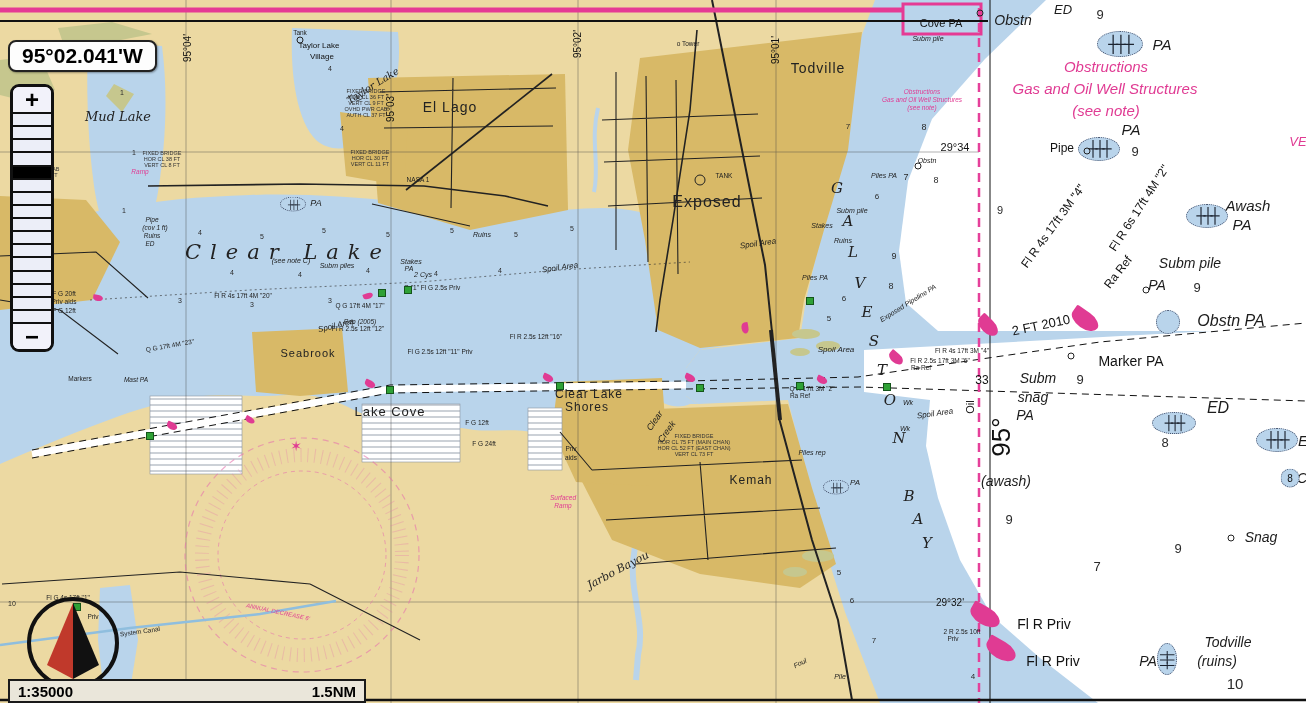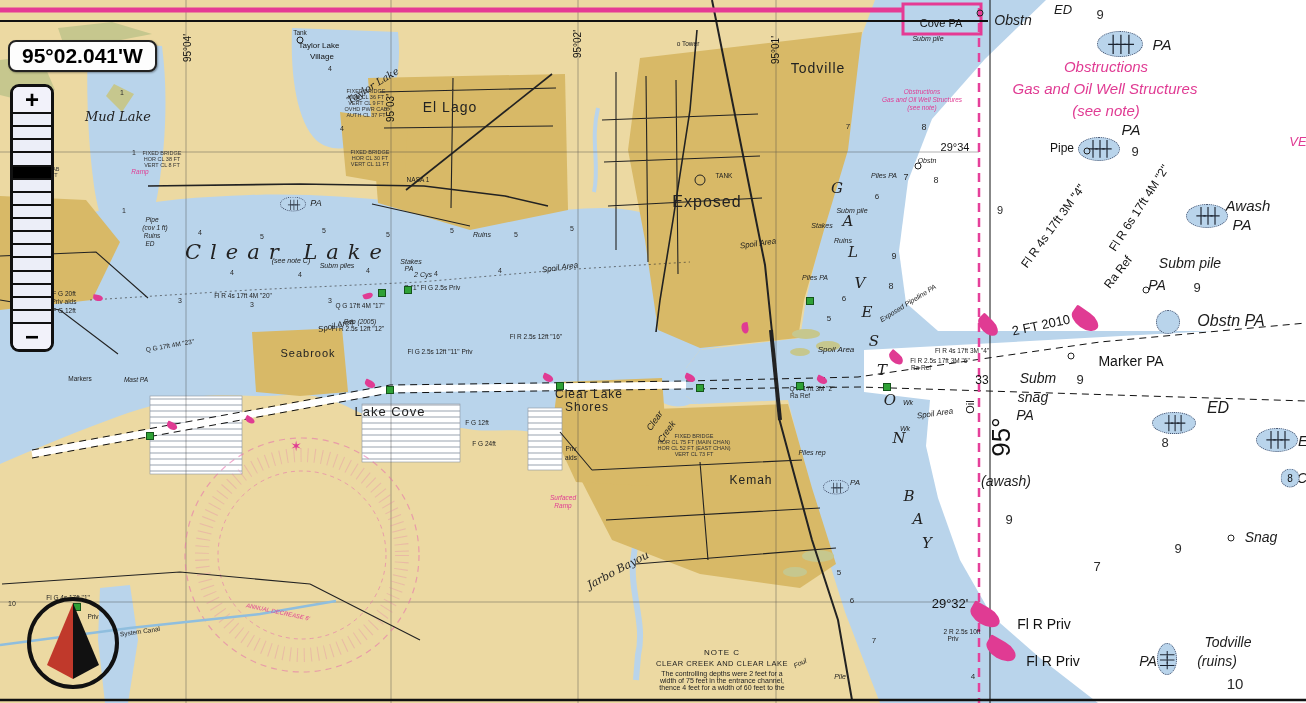--- a/index.html
+++ b/index.html
@@ -236,21 +236,21 @@
       <span class="lb it" style="left: 1217px; top: 661px; font-size: 14px; transform: translate(-50%, -50%) rotate(0deg);">(ruins)</span>
       <span class="lb dep" style="left: 1235px; top: 683px; font-size: 15px; transform: translate(-50%, -50%) rotate(0deg);">10</span>
       <span class="lb nt" style="left: 962px; top: 632px; transform: translate(-50%, -50%) rotate(0deg);">2 R 2.5s 10ft</span>
       <span class="lb nt" style="left: 953px; top: 639px; transform: translate(-50%, -50%) rotate(0deg);">Priv</span>
       <span class="lb dep" style="left: 973px; top: 677px; font-size: 8px; transform: translate(-50%, -50%) rotate(0deg);">4</span>
       <span class="lb gr" style="left: 188px; top: 48px; transform: translate(-50%, -50%) rotate(-90deg);">95°04'</span>
       <span class="lb gr" style="left: 391px; top: 108px; transform: translate(-50%, -50%) rotate(-90deg);">95°03'</span>
       <span class="lb gr" style="left: 578px; top: 44px; transform: translate(-50%, -50%) rotate(-90deg);">95°02'</span>
       <span class="lb gr" style="left: 776px; top: 50px; transform: translate(-50%, -50%) rotate(-90deg);">95°01'</span>
       <span class="lb gr" style="left: 955px; top: 147px; font-size: 11px; transform: translate(-50%, -50%) rotate(0deg);">29°34</span>
-      <span class="lb gr" style="left: 950px; top: 603px; font-size: 13px; transform: translate(-50%, -50%) rotate(0deg);">29°32'</span>
+      <span class="lb gr" style="left: 950px; top: 603px; font-size: 10px; transform: translate(-50%, -50%) rotate(0deg);">29°32'</span>
       <span class="lb it" style="left: 928px; top: 38px; font-size: 7px; transform: translate(-50%, -50%) rotate(0deg);">Subm pile</span>
       <span class="lb it" style="left: 852px; top: 210px; font-size: 7px; transform: translate(-50%, -50%) rotate(0deg);">Subm pile</span>
       <span class="lb it" style="left: 884px; top: 175px; font-size: 7px; transform: translate(-50%, -50%) rotate(0deg);">Piles PA</span>
       <span class="lb it" style="left: 815px; top: 277px; font-size: 7px; transform: translate(-50%, -50%) rotate(0deg);">Piles PA</span>
       <span class="lb it" style="left: 843px; top: 240px; font-size: 7px; transform: translate(-50%, -50%) rotate(0deg);">Ruins</span>
       <span class="lb it" style="left: 927px; top: 160px; font-size: 7px; transform: translate(-50%, -50%) rotate(0deg);">Obstn</span>
       <span class="lb it" style="left: 822px; top: 225px; font-size: 7px; transform: translate(-50%, -50%) rotate(0deg);">Stakes</span>
       <span class="lb it" style="left: 482px; top: 234px; font-size: 7px; transform: translate(-50%, -50%) rotate(0deg);">Ruins</span>
       <span class="lb it" style="left: 908px; top: 303px; font-size: 7px; transform: translate(-50%, -50%) rotate(-32deg);">Exposed Pipeline PA</span>
       <span class="lb it" style="left: 836px; top: 350px; font-size: 8px; transform: translate(-50%, -50%) rotate(0deg);">Spoil Area</span>
@@ -397,27 +397,20 @@
       <div class="mk csm" style="left: 1146px; top: 290px; transform: translate(-50%, -50%) rotate(0deg);"></div>
       <div class="mk csm" style="left: 1231px; top: 538px; transform: translate(-50%, -50%) rotate(0deg);"></div>
       <div class="mk csm" style="left: 1071px; top: 356px; transform: translate(-50%, -50%) rotate(0deg);"></div>
       <div class="mk csm" style="left: 980px; top: 13px; transform: translate(-50%, -50%) rotate(0deg);"></div>
       <div class="mk csm" style="left: 918px; top: 166px; transform: translate(-50%, -50%) rotate(0deg);"></div>
       <div class="mk csm" style="left: 300px; top: 40px; transform: translate(-50%, -50%) rotate(0deg);"></div>
       <div class="mk csm" style="left: 700px; top: 180px; width: 9px; height: 9px; transform: translate(-50%, -50%) rotate(0deg);"></div>
       <div class="mk star" style="left: 296px; top: 446px; transform: translate(-50%, -50%) rotate(0deg);">✶</div>
     </div>
 
-  <div class="notec">
-    <div class="l1">NOTE C</div>
-    <div class="l2">CLEAR CREEK AND CLEAR LAKE</div>
-    <div class="l3">The controlling depths were  2 feet for a</div>
-    <div class="l4">width of  75  feet  in  the  entrance  channel,</div>
-    <div class="l5">thence  4  feet  for  a width of 60 feet to the</div>
-  </div>
 
   <div class="coord" id="coord-lon">95°02.041'W</div>
 
   <div class="zoomctl">
     <div class="zbtn">+</div>
     <div id="ztrack">
         <div class="zseg"></div>
         <div class="zseg"></div>
         <div class="zseg"></div>
         <div class="zseg"></div>
@@ -438,14 +431,18 @@
   </div>
 
   <div class="compass">
     <svg width="96" height="96" viewBox="0 0 96 96">
       <circle cx="48" cy="48" r="44" fill="none" stroke="#111" stroke-width="4"></circle>
       <polygon points="48,8 48,84 22,70" fill="#c0392b"></polygon>
       <polygon points="48,8 48,84 74,70" fill="#111"></polygon>
     </svg>
   </div>
 
+  <div class="scalebar">
+    <span>1:35000</span>
+    <span>1.5NM</span>
+  </div>
 
 </div>
 
 </body></html>

